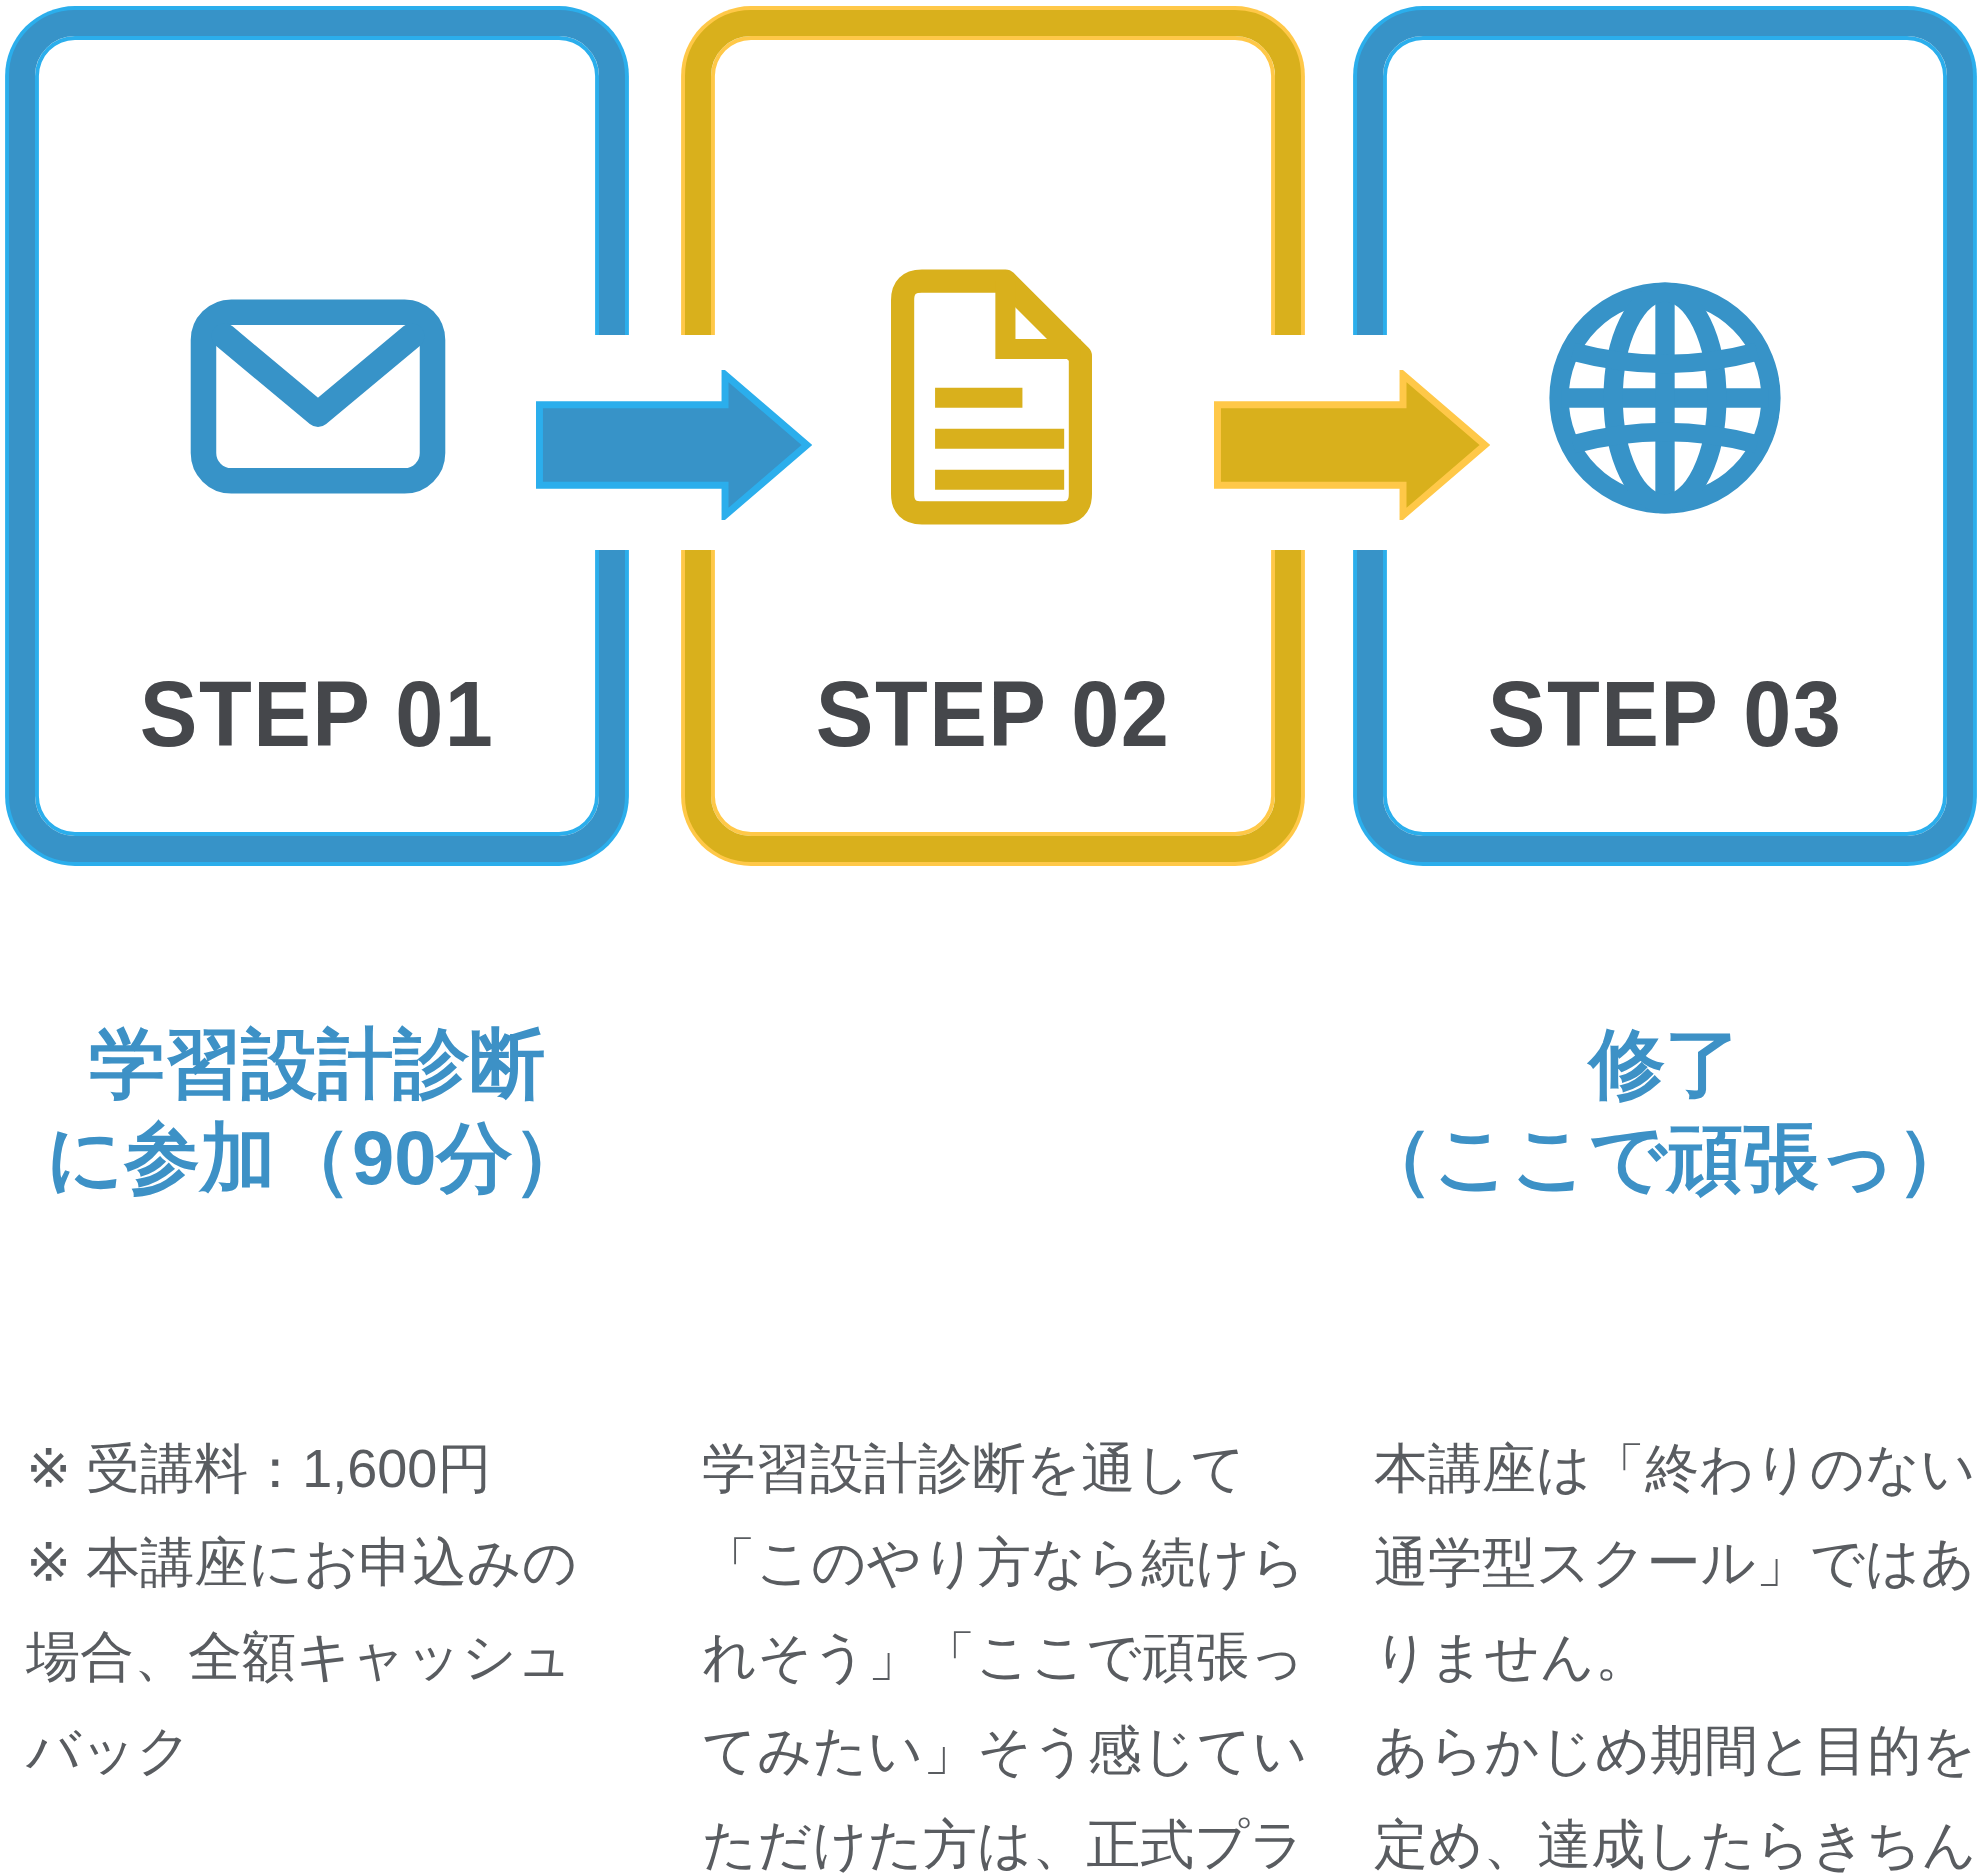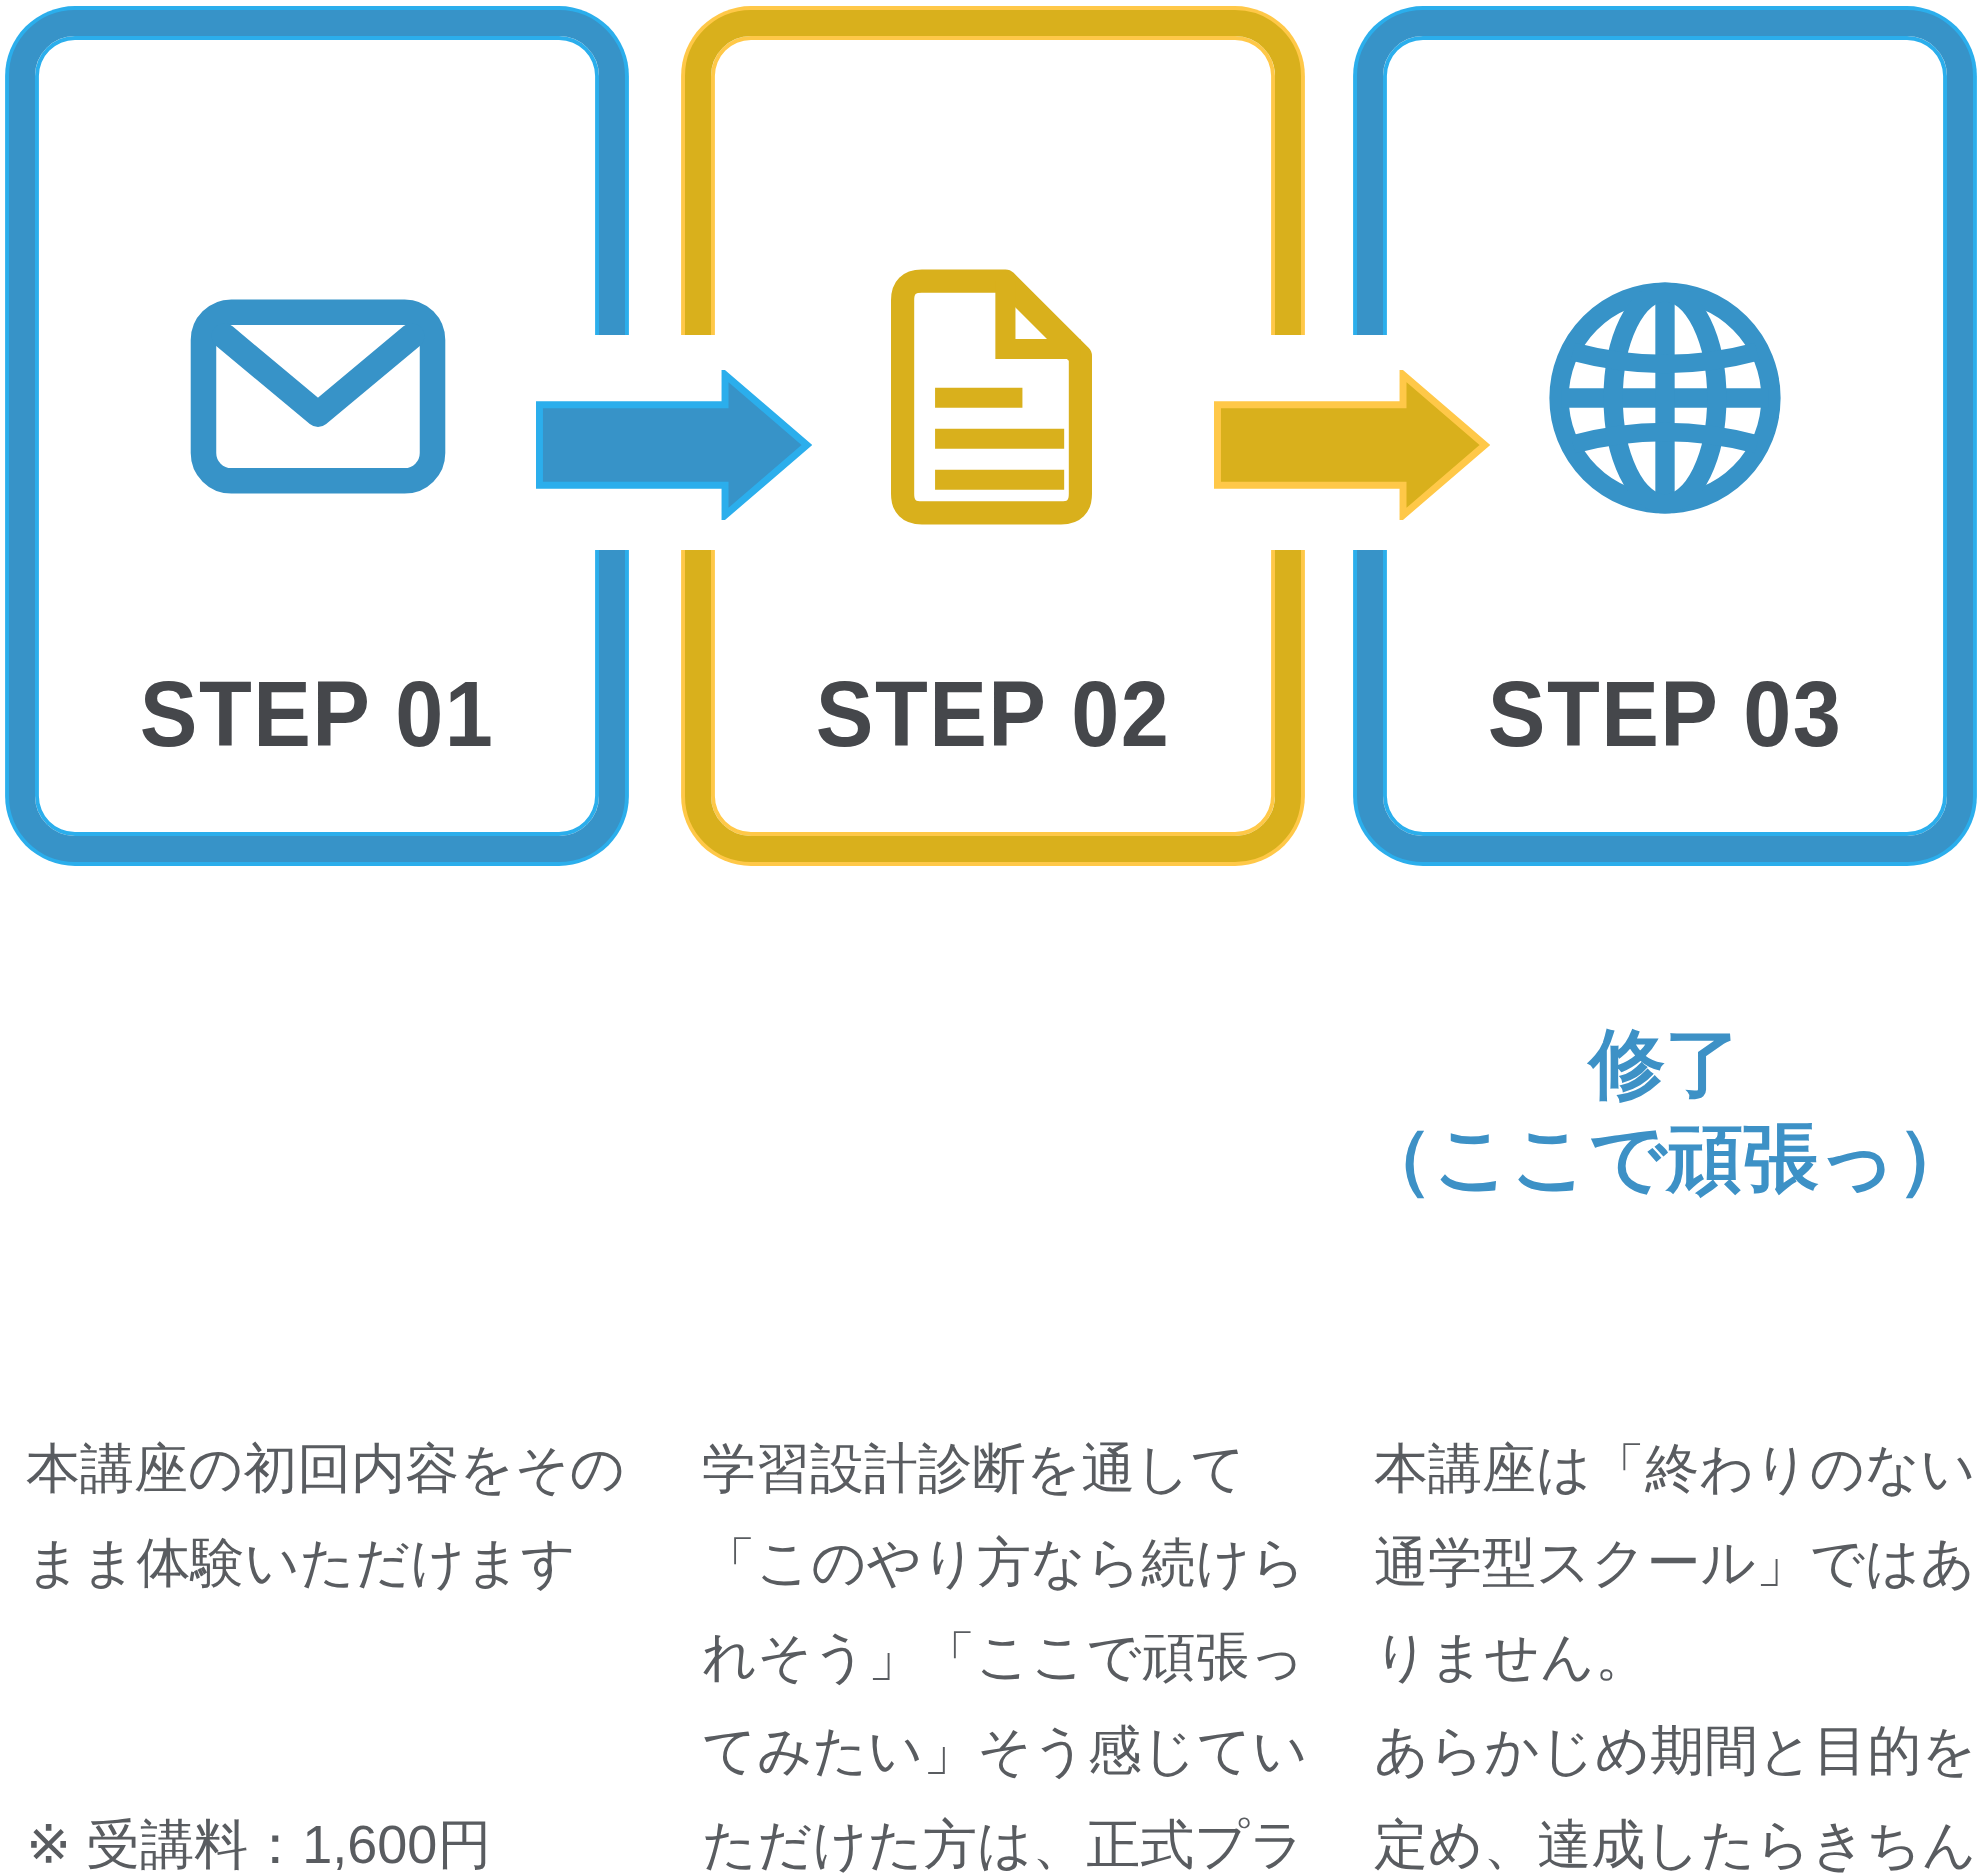--- a/index.html
+++ b/index.html
@@ -125,26 +125,26 @@
       <ellipse cx="150" cy="150" rx="67" ry="137" fill="none" stroke="currentColor" stroke-width="25"></ellipse>
       <path d="M31,90 Q150,122 269,90" fill="none" stroke="currentColor" stroke-width="24"></path>
       <path d="M31,210 Q150,178 269,210" fill="none" stroke="currentColor" stroke-width="24"></path>
     </svg>
   </div>
 
   <div class="step-label" id="label1">STEP 01</div>
   <div class="step-label" id="label2">STEP 02</div>
   <div class="step-label" id="label3">STEP 03</div>
 
+  <h2 class="heading blue" id="heading1">学習設計診断
+に参加（90分）</h2>
   <h2 class="heading blue" id="heading3">修了
 （ここで頑張っ）</h2>
 
   <div class="body-text" id="body1">
-    <p class="para" style="margin:0">本講座の初回内容をその
-まま体験いただけます</p>
     <p class="para" style="margin:0">※ 受講料：1,600円
 ※ 本講座にお申込みの
 場合、全額キャッシュ
 バック</p>
   </div>
   <div class="body-text" id="body2">
     <p class="para" style="margin:0">学習設計診断を通して
 「このやり方なら続けら
 れそう」「ここで頑張っ
 てみたい」そう感じてい

